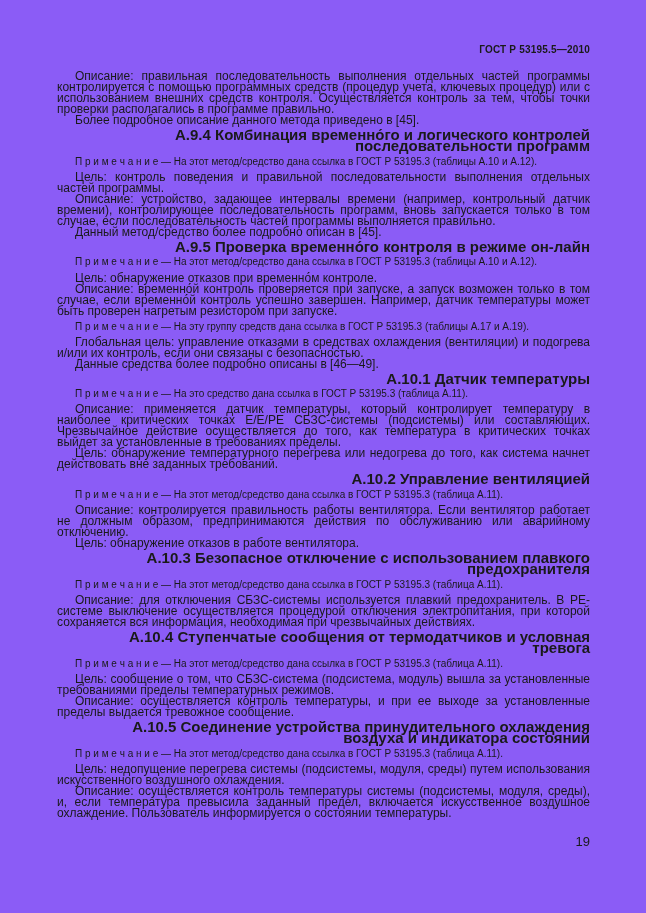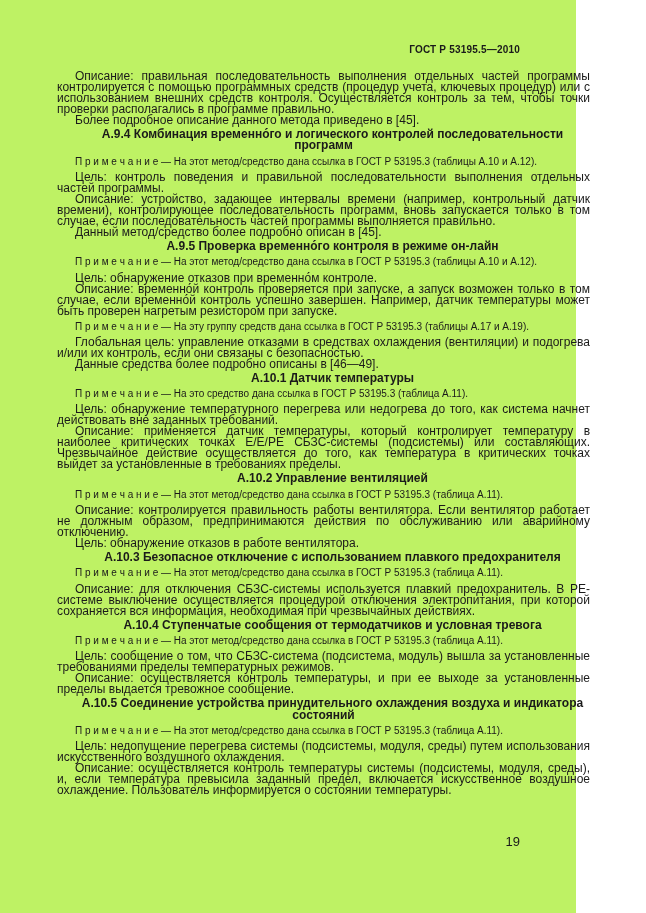--- a/index.html
+++ b/index.html
@@ -8,47 +8,47 @@
     width: 646px;
     height: 913px;
     font-family: "Liberation Sans", sans-serif;
     color: #1a1a1a;
     position: relative;
     overflow: hidden;
   }
   .page {
     position: absolute;
     left: 0; top: 0;
-    width: 576px;
+    width: 646px;
     height: 913px;
-    background: #bef264;
+    background: #8b5cf6;
     padding: 44px 56px 0 57px;
   }
   .doc-header {
     text-align: right;
     font-weight: bold;
     font-size: 10px;
     line-height: 12px;
     margin-bottom: 15px;
     letter-spacing: 0.2px;
   }
   .content {
     width: 533px;
   }
   .para {
     font-size: 12px;
     line-height: 11px;
     text-align: justify;
     text-indent: 18px;
   }
   .heading {
-    font-size: 12px;
+    font-size: 15px;
     line-height: 11.4px;
     font-weight: bold;
-    text-align: center;
+    text-align: right;
     text-indent: 18px;
     margin-top: 3px;
   }
   .heading-major {
     margin-top: 14px;
   }
   .note {
     font-size: 10px;
     line-height: 10.2px;
     text-align: justify;
@@ -79,22 +79,22 @@
     <p class="para">Данный метод/средство более подробно описан в [45].</p>
     <p class="heading">А.9.5 Проверка временно́го контроля в режиме он-лайн</p>
     <p class="note">П р и м е ч а н и е — На этот метод/средство дана ссылка в ГОСТ Р 53195.3 (таблицы А.10 и А.12).</p>
     <p class="para">Цель: обнаружение отказов при временно́м контроле.</p>
     <p class="para">Описание: временно́й контроль проверяется при запуске, а запуск возможен только в том случае, если временно́й контроль успешно завершен. Например, датчик температуры может быть проверен нагретым резистором при запуске.</p>
     <p class="note">П р и м е ч а н и е — На эту группу средств дана ссылка в ГОСТ Р 53195.3 (таблицы А.17 и А.19).</p>
     <p class="para">Глобальная цель: управление отказами в средствах охлаждения (вентиляции) и подогрева и/или их контроль, если они связаны с безопасностью.</p>
     <p class="para">Данные средства более подробно описаны в [46—49].</p>
     <p class="heading">А.10.1 Датчик температуры</p>
     <p class="note">П р и м е ч а н и е — На это средство дана ссылка в ГОСТ Р 53195.3 (таблица А.11).</p>
+    <p class="para">Описание: применяется датчик температуры, который контролирует температуру в наиболее критических точках Е/Е/РЕ СБЗС-системы (подсистемы) или составляющих. Чрезвычайное действие осуществляется до того, как температура в критических точках выйдет за установленные в требованиях пределы.</p>
     <p class="para">Цель: обнаружение температурного перегрева или недогрева до того, как система начнет действовать вне заданных требований.</p>
-    <p class="para">Описание: применяется датчик температуры, который контролирует температуру в наиболее критических точках Е/Е/РЕ СБЗС-системы (подсистемы) или составляющих. Чрезвычайное действие осуществляется до того, как температура в критических точках выйдет за установленные в требованиях пределы.</p>
     <p class="heading">А.10.2 Управление вентиляцией</p>
     <p class="note">П р и м е ч а н и е — На этот метод/средство дана ссылка в ГОСТ Р 53195.3 (таблица А.11).</p>
     <p class="para">Описание: контролируется правильность работы вентилятора. Если вентилятор работает не должным образом, предпринимаются действия по обслуживанию или аварийному отключению.</p>
     <p class="para">Цель: обнаружение отказов в работе вентилятора.</p>
     <p class="heading">А.10.3 Безопасное отключение с использованием плавкого предохранителя</p>
     <p class="note">П р и м е ч а н и е — На этот метод/средство дана ссылка в ГОСТ Р 53195.3 (таблица А.11).</p>
     <p class="para">Описание: для отключения СБЗС-системы используется плавкий предохранитель. В РЕ-системе выключение осуществляется процедурой отключения электропитания, при которой сохраняется вся информация, необходимая при чрезвычайных действиях.</p>
     <p class="heading">А.10.4 Ступенчатые сообщения от термодатчиков и условная тревога</p>
     <p class="note">П р и м е ч а н и е — На этот метод/средство дана ссылка в ГОСТ Р 53195.3 (таблица А.11).</p>
     <p class="para">Цель: сообщение о том, что СБЗС-система (подсистема, модуль) вышла за установленные требованиями пределы температурных режимов.</p>

